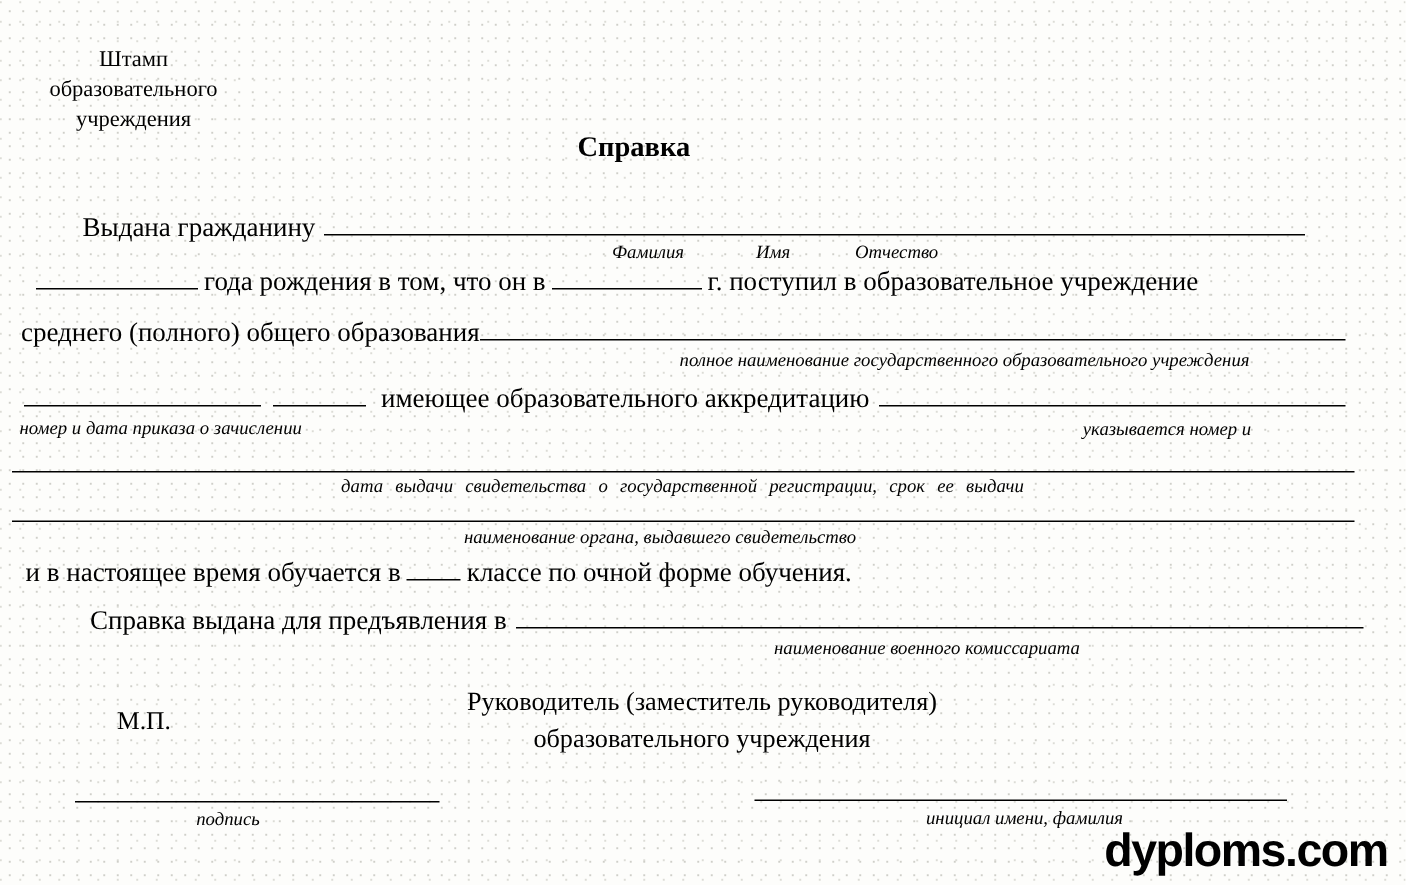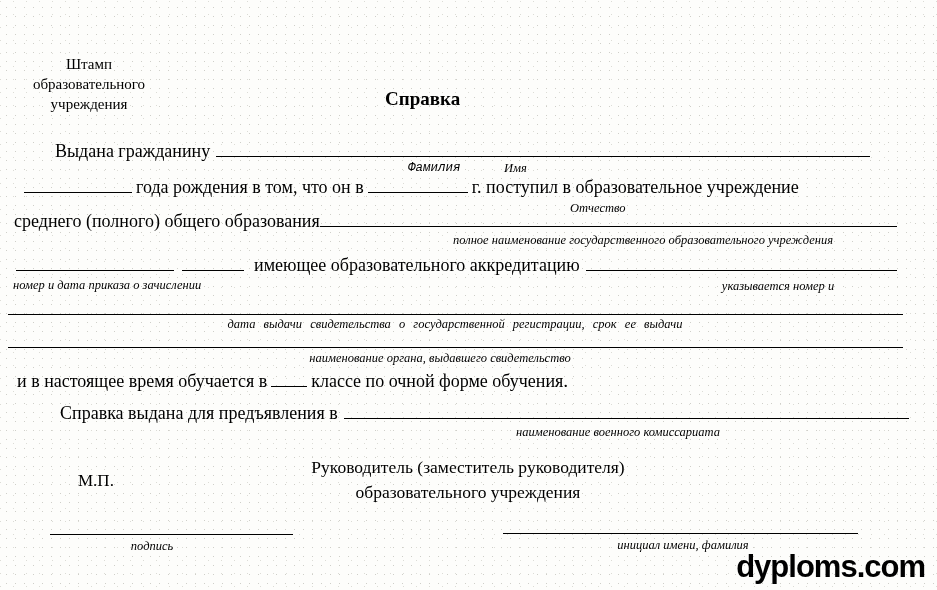--- a/index.html
+++ b/index.html
@@ -12,21 +12,21 @@
       radial-gradient(circle, #dcdcd6 0.6px, transparent 0.8px);
     background-size:9px 9px, 13px 13px;
     background-position:2px 3px, 7px 8px;
     font-family:"Liberation Serif", serif;
     color:#000;
     overflow:hidden;
   }
   .abs{position:absolute;}
   .stamp{
     left:18px;top:30px;width:142px;
-    text-align:center;font-size:15px;line-height:20px;margin-top:24px;
+    text-align:center;font-size:15px;line-height:20px;
   }
   .title{
     left:385px;top:88px;
     font-size:19px;font-weight:bold;
   }
   .row{
     position:absolute;
     display:flex;align-items:baseline;
     font-size:18px;line-height:22px;white-space:nowrap;
   }
@@ -61,23 +61,23 @@
     <div>образовательного</div>
     <div>учреждения</div>
   </div>
 
   <div class="abs title">Справка</div>
 
   <div class="row" style="left:55px;top:140px;width:815px;">
     <span class="gap">Выдана гражданину</span>
     <span class="fill"></span>
   </div>
-  <span class="cap" style="left:408px;top:161px;font-family:Liberation Mono, monospace;">Фамилия</span>
+  <span class="cap" style="left:408px;top:161px;">Фамилия</span>
   <span class="cap" style="left:504px;top:161px;">Имя</span>
-  <span class="cap" style="left:570px;top:161px;margin-top:40px;">Отчество</span>
+  <span class="cap" style="left:570px;top:161px;">Отчество</span>
 
   <div class="row" style="left:20px;top:176px;">
     <span class="bl" style="width:108px;"></span>
     <span>года рождения в том, что он в</span>
     <span class="bl" style="width:100px;"></span>
     <span>г. поступил в образовательное учреждение</span>
   </div>
 
   <div class="row" style="left:14px;top:210px;width:883px;">
     <span>среднего (полного) общего образования</span>

